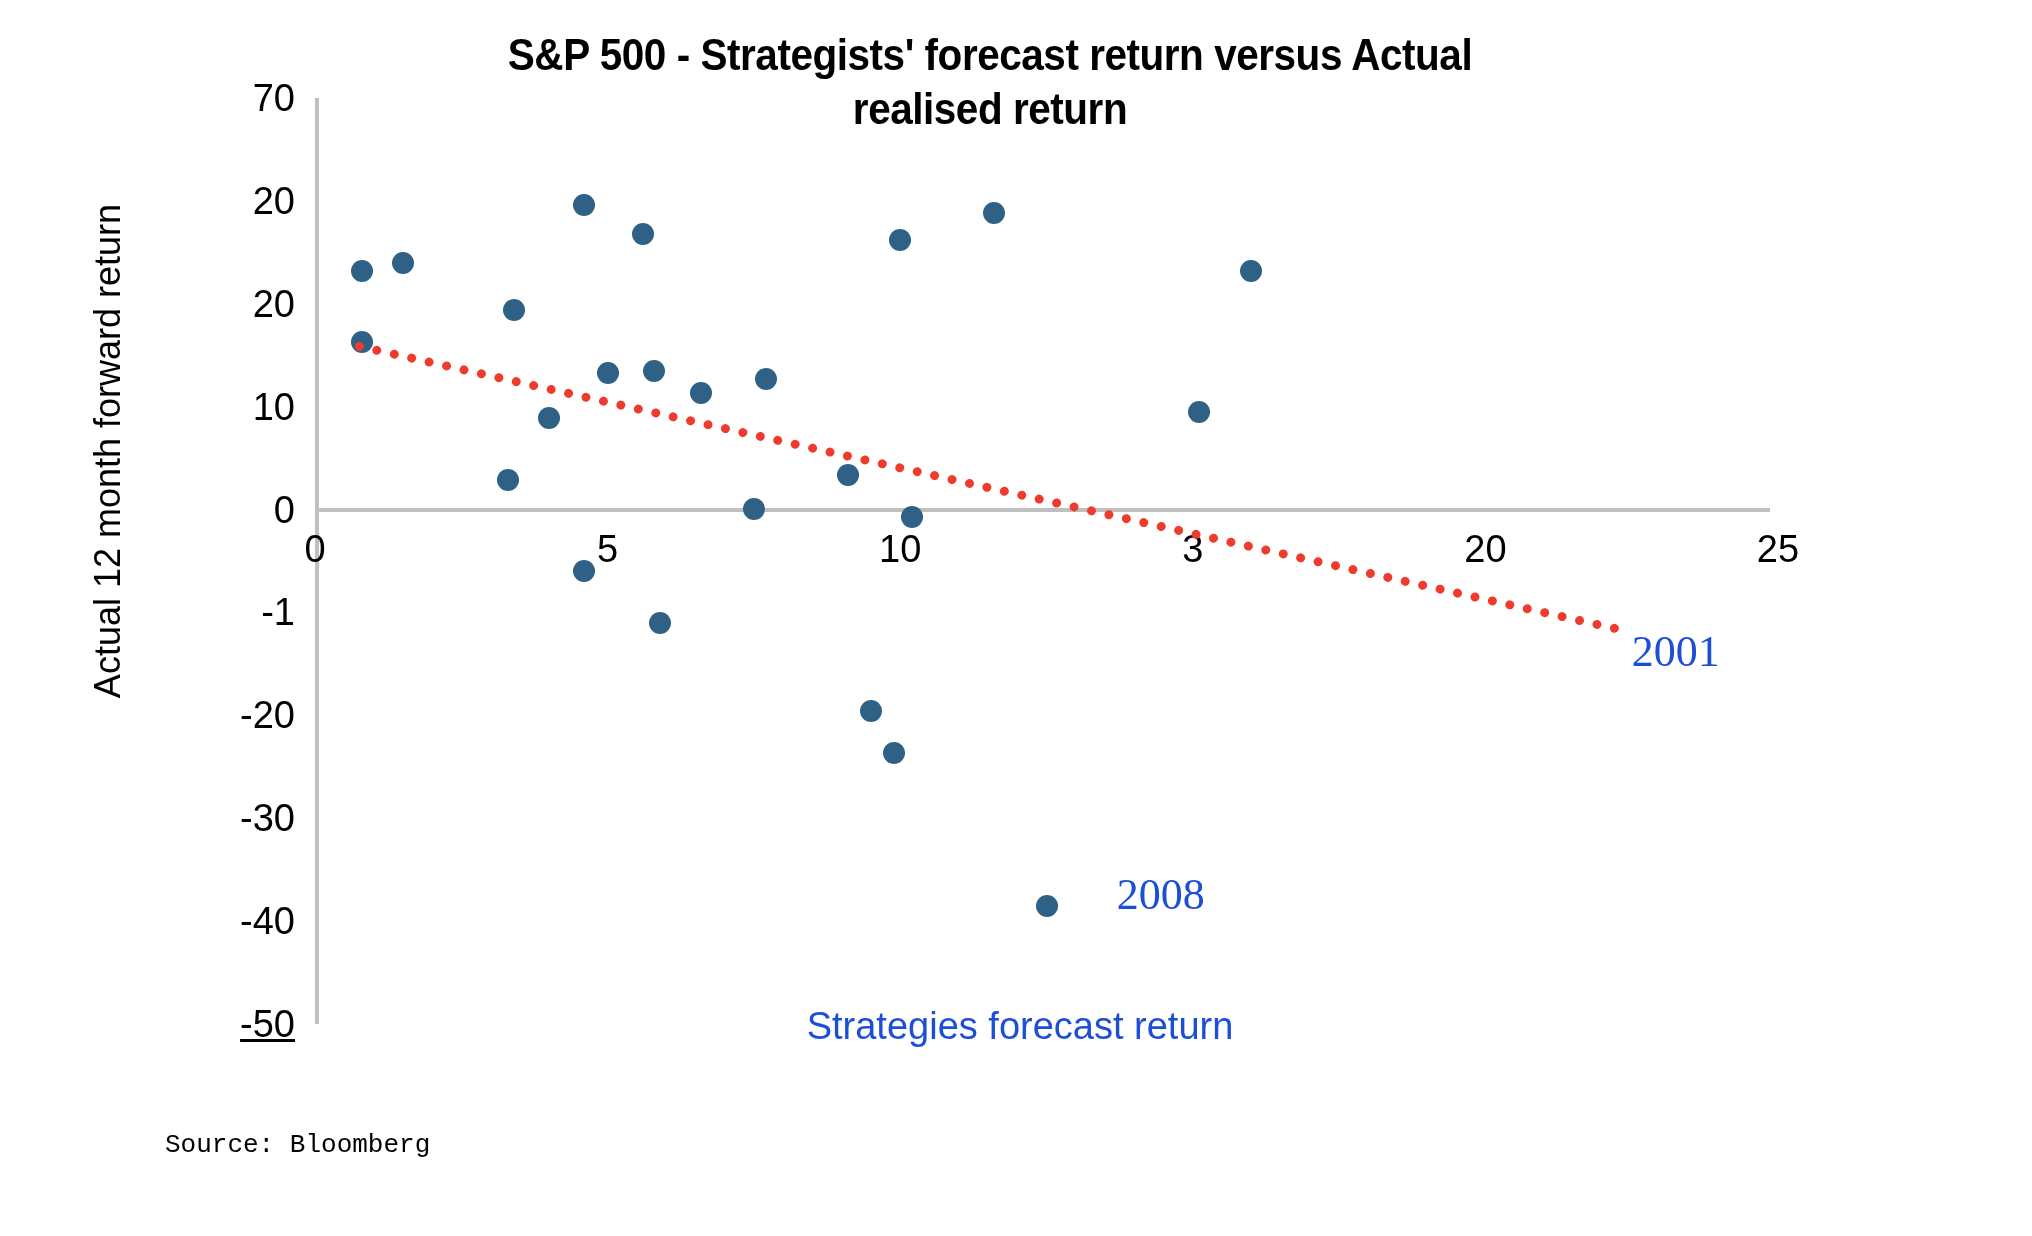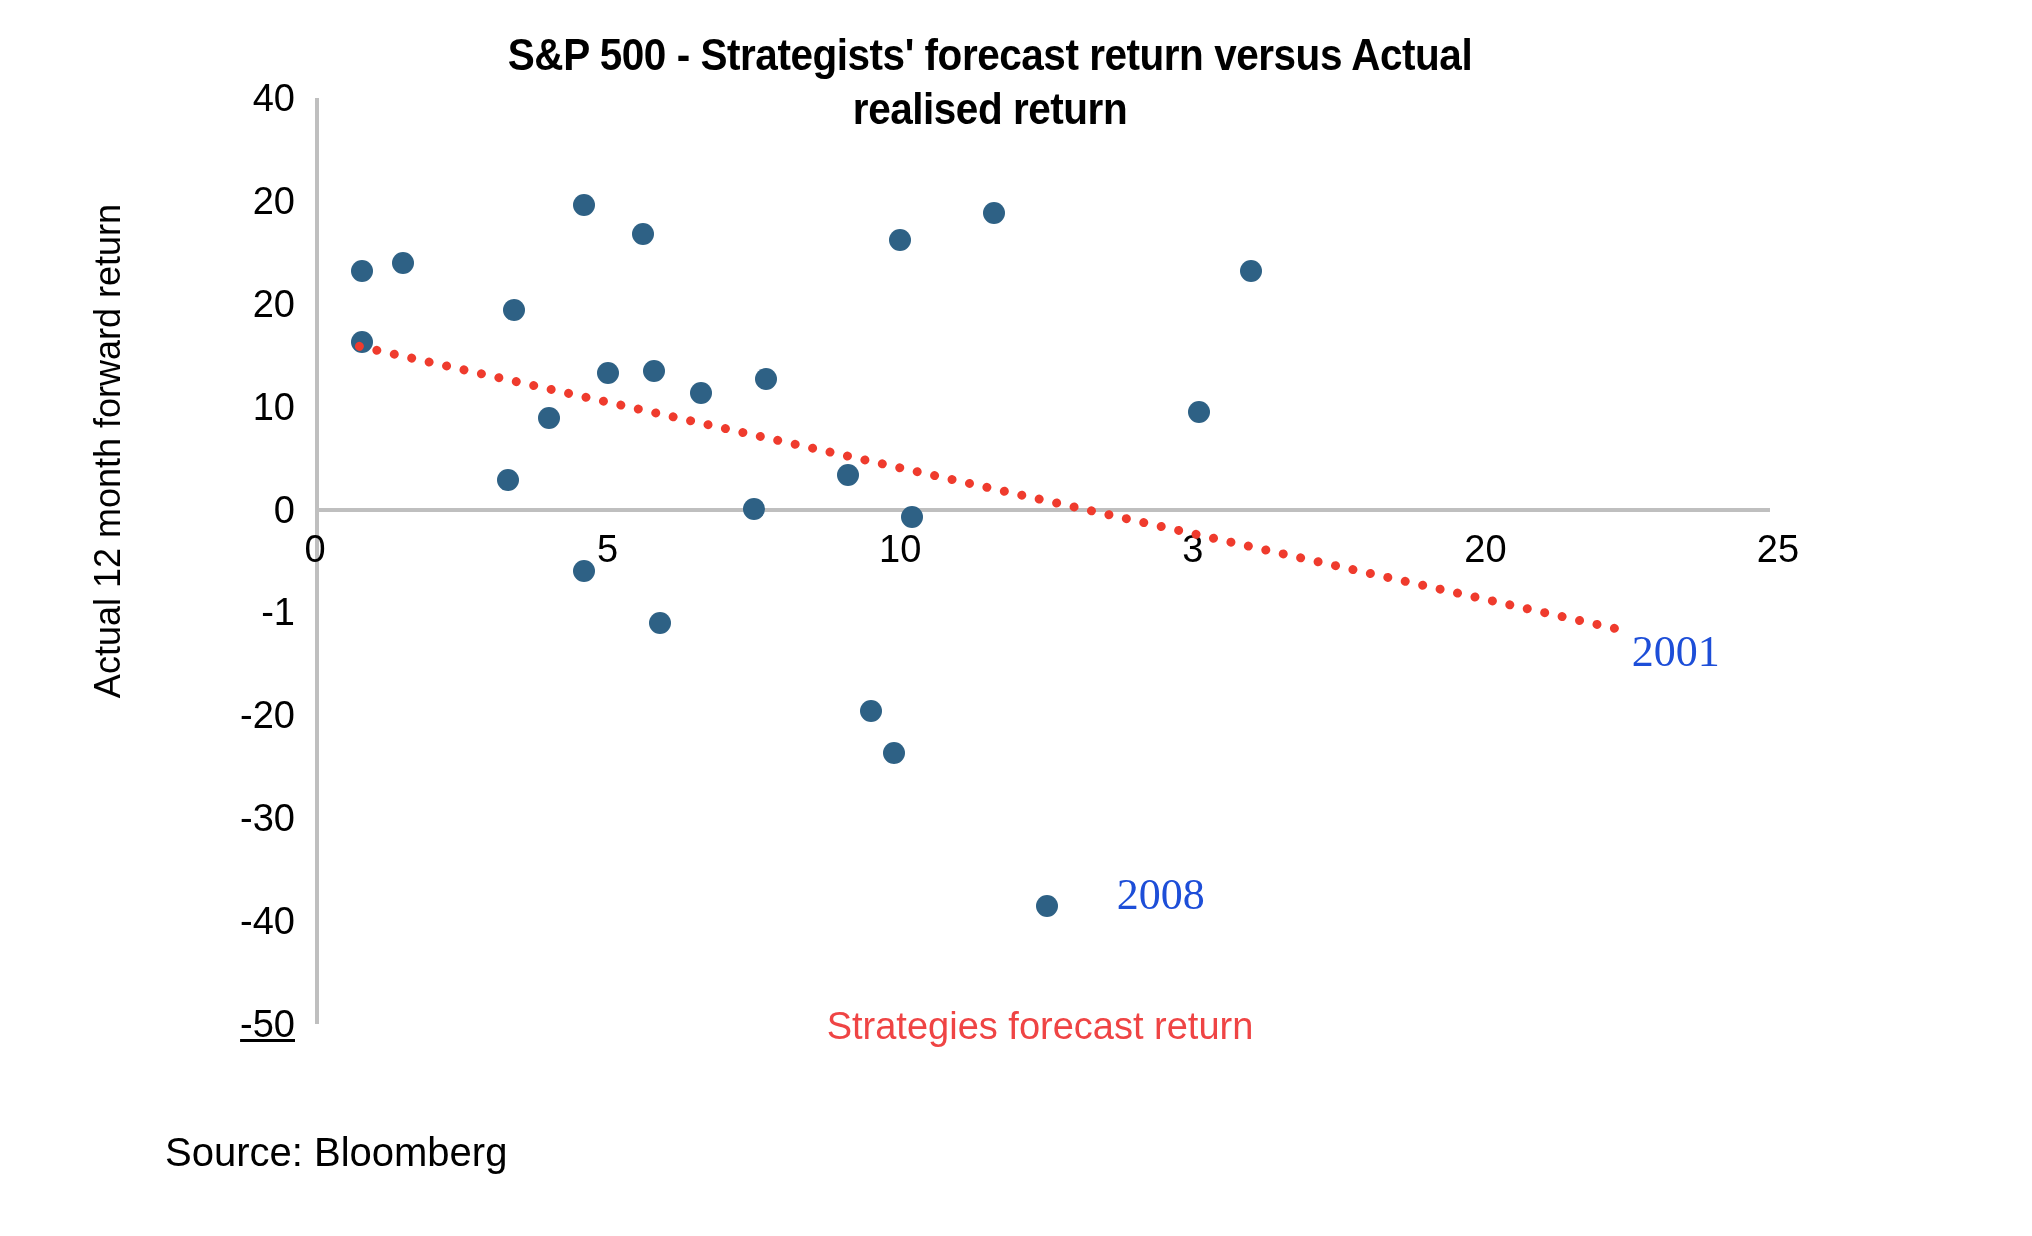--- a/index.html
+++ b/index.html
@@ -69,26 +69,26 @@
     text-align:center;
     font-size:36px;
     font-family:"Liberation Sans",sans-serif;
     transform:rotate(-90deg);
     transform-origin:center center;
     color:#000;
     white-space:nowrap;
   }
   .x-axis-title{
     position:absolute;
-    left:520px; top:1005px;
+    left:500px; top:1005px;
     width:1040px;
     text-align:center;
     font-size:38px;
     font-family:"Liberation Sans",sans-serif;
-    color:#ef4444;
+    color:#1d4ed8;
   }
 
   
   .pt{
     position:absolute;
     width:22px;height:22px;
     margin-left:-11px;margin-top:-11px;
     border-radius:50%;
     background:#2e6185;
   }
@@ -107,43 +107,43 @@
     font-size:44px;
     font-family:Liberation Serif, serif;
     color:#1d4ed8;
     white-space:nowrap;
   }
 
   
   .source{
     position:absolute;
     left:165px; top:1130px;
-    font-size:40px;
-    font-family:Liberation Sans, sans-serif;
+    font-size:26px;
+    font-family:Liberation Mono, monospace;
     color:#000;
   }
 </style>
 </head>
 <body>
 
 <div id="stage">
 
   <div class="chart-title">
     <span>S&amp;P 500 - Strategists' forecast return versus Actual</span><br>
     <span>realised return</span>
   </div>
 
   <div class="y-axis-line"></div>
   <div class="zero-line"></div>
 
   <div class="y-axis-title">Actual 12 month forward return</div>
   <div class="x-axis-title">Strategies forecast return</div>
 
   <div id="yticks-layer">
-      <div class="ytick" style="left: 175px; top: 79px;">40</div>
+      <div class="ytick" style="left: 175px; top: 79px;">70</div>
       <div class="ytick" style="left: 175px; top: 181.889px;">20</div>
       <div class="ytick" style="left: 175px; top: 284.778px;">20</div>
       <div class="ytick" style="left: 175px; top: 387.667px;">10</div>
       <div class="ytick" style="left: 175px; top: 490.556px;">0</div>
       <div class="ytick" style="left: 175px; top: 593.444px;">-1</div>
       <div class="ytick" style="left: 175px; top: 696.333px;">-20</div>
       <div class="ytick" style="left: 175px; top: 799.222px;">-30</div>
       <div class="ytick" style="left: 175px; top: 902.111px;">-40</div>
       <div class="ytick" style="left: 175px; top: 1005px; text-decoration: underline;">-50</div>
     </div>

